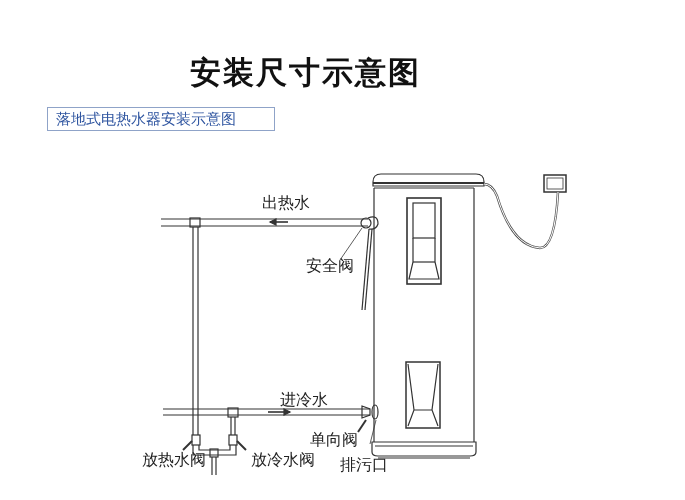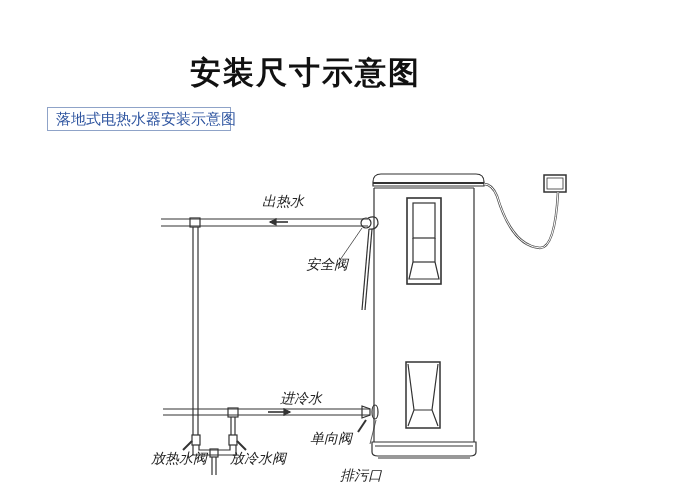--- a/index.html
+++ b/index.html
@@ -1,20 +1,20 @@
 <!DOCTYPE html>
 <html><head>
 <meta charset="utf-8">
 <style>
   html, body { margin:0; padding:0; background:#ffffff; }
   body { width:685px; height:500px; position:relative; overflow:hidden; font-family:"DejaVu Sans", sans-serif; }
   .title { position:absolute; left:0; width:611px; top:52px; text-align:center; font-size:31px; font-weight:bold; color:#111; letter-spacing:2px; }
-  .subtitle-box { position:absolute; left:47px; top:107px; width:184px; height:24px; border:1px solid #8fa3c8; box-sizing:border-box; }
+  .subtitle-box { position:absolute; left:47px; top:107px; width:228px; height:24px; border:1px solid #8fa3c8; box-sizing:border-box; }
   .subtitle { position:absolute; left:8px; top:2px; font-size:15px; color:#2f55a0; white-space:nowrap; }
-  .lbl { position:absolute; font-size:14px; color:#222; white-space:nowrap;font-style:italic; }
+  .lbl { position:absolute; font-size:16px; color:#222; white-space:nowrap; }
   svg { position:absolute; left:0; top:0; }
 </style>
 </head>
 <body>
 
 <div class="title">安装尺寸示意图</div>
 <div class="subtitle-box">
   <span class="subtitle">落地式电热水器安装示意图</span>
 </div>
 
@@ -91,15 +91,15 @@
     <line x1="216" y1="457" x2="216" y2="475"></line>
     <line x1="192" y1="441" x2="183" y2="450" stroke-width="2"></line>
     <line x1="237" y1="441" x2="246" y2="450" stroke-width="2"></line>
   </g>
 </svg>
 
 <span class="lbl" style="left:262px;top:193px;">出热水</span>
 <span class="lbl" style="left:306px;top:256px;">安全阀</span>
 <span class="lbl" style="left:280px;top:390px;">进冷水</span>
 <span class="lbl" style="left:310px;top:430px;">单向阀</span>
-<span class="lbl" style="left:340px;top:467px;">排污口</span>
-<span class="lbl" style="left:151px;top:450px;">放热水阀</span>
-<span class="lbl" style="left:230px;top:450px;">放冷水阀</span>
+<span class="lbl" style="left:340px;top:455px;">排污口</span>
+<span class="lbl" style="left:142px;top:450px;">放热水阀</span>
+<span class="lbl" style="left:251px;top:450px;">放冷水阀</span>
 
 </body></html>

